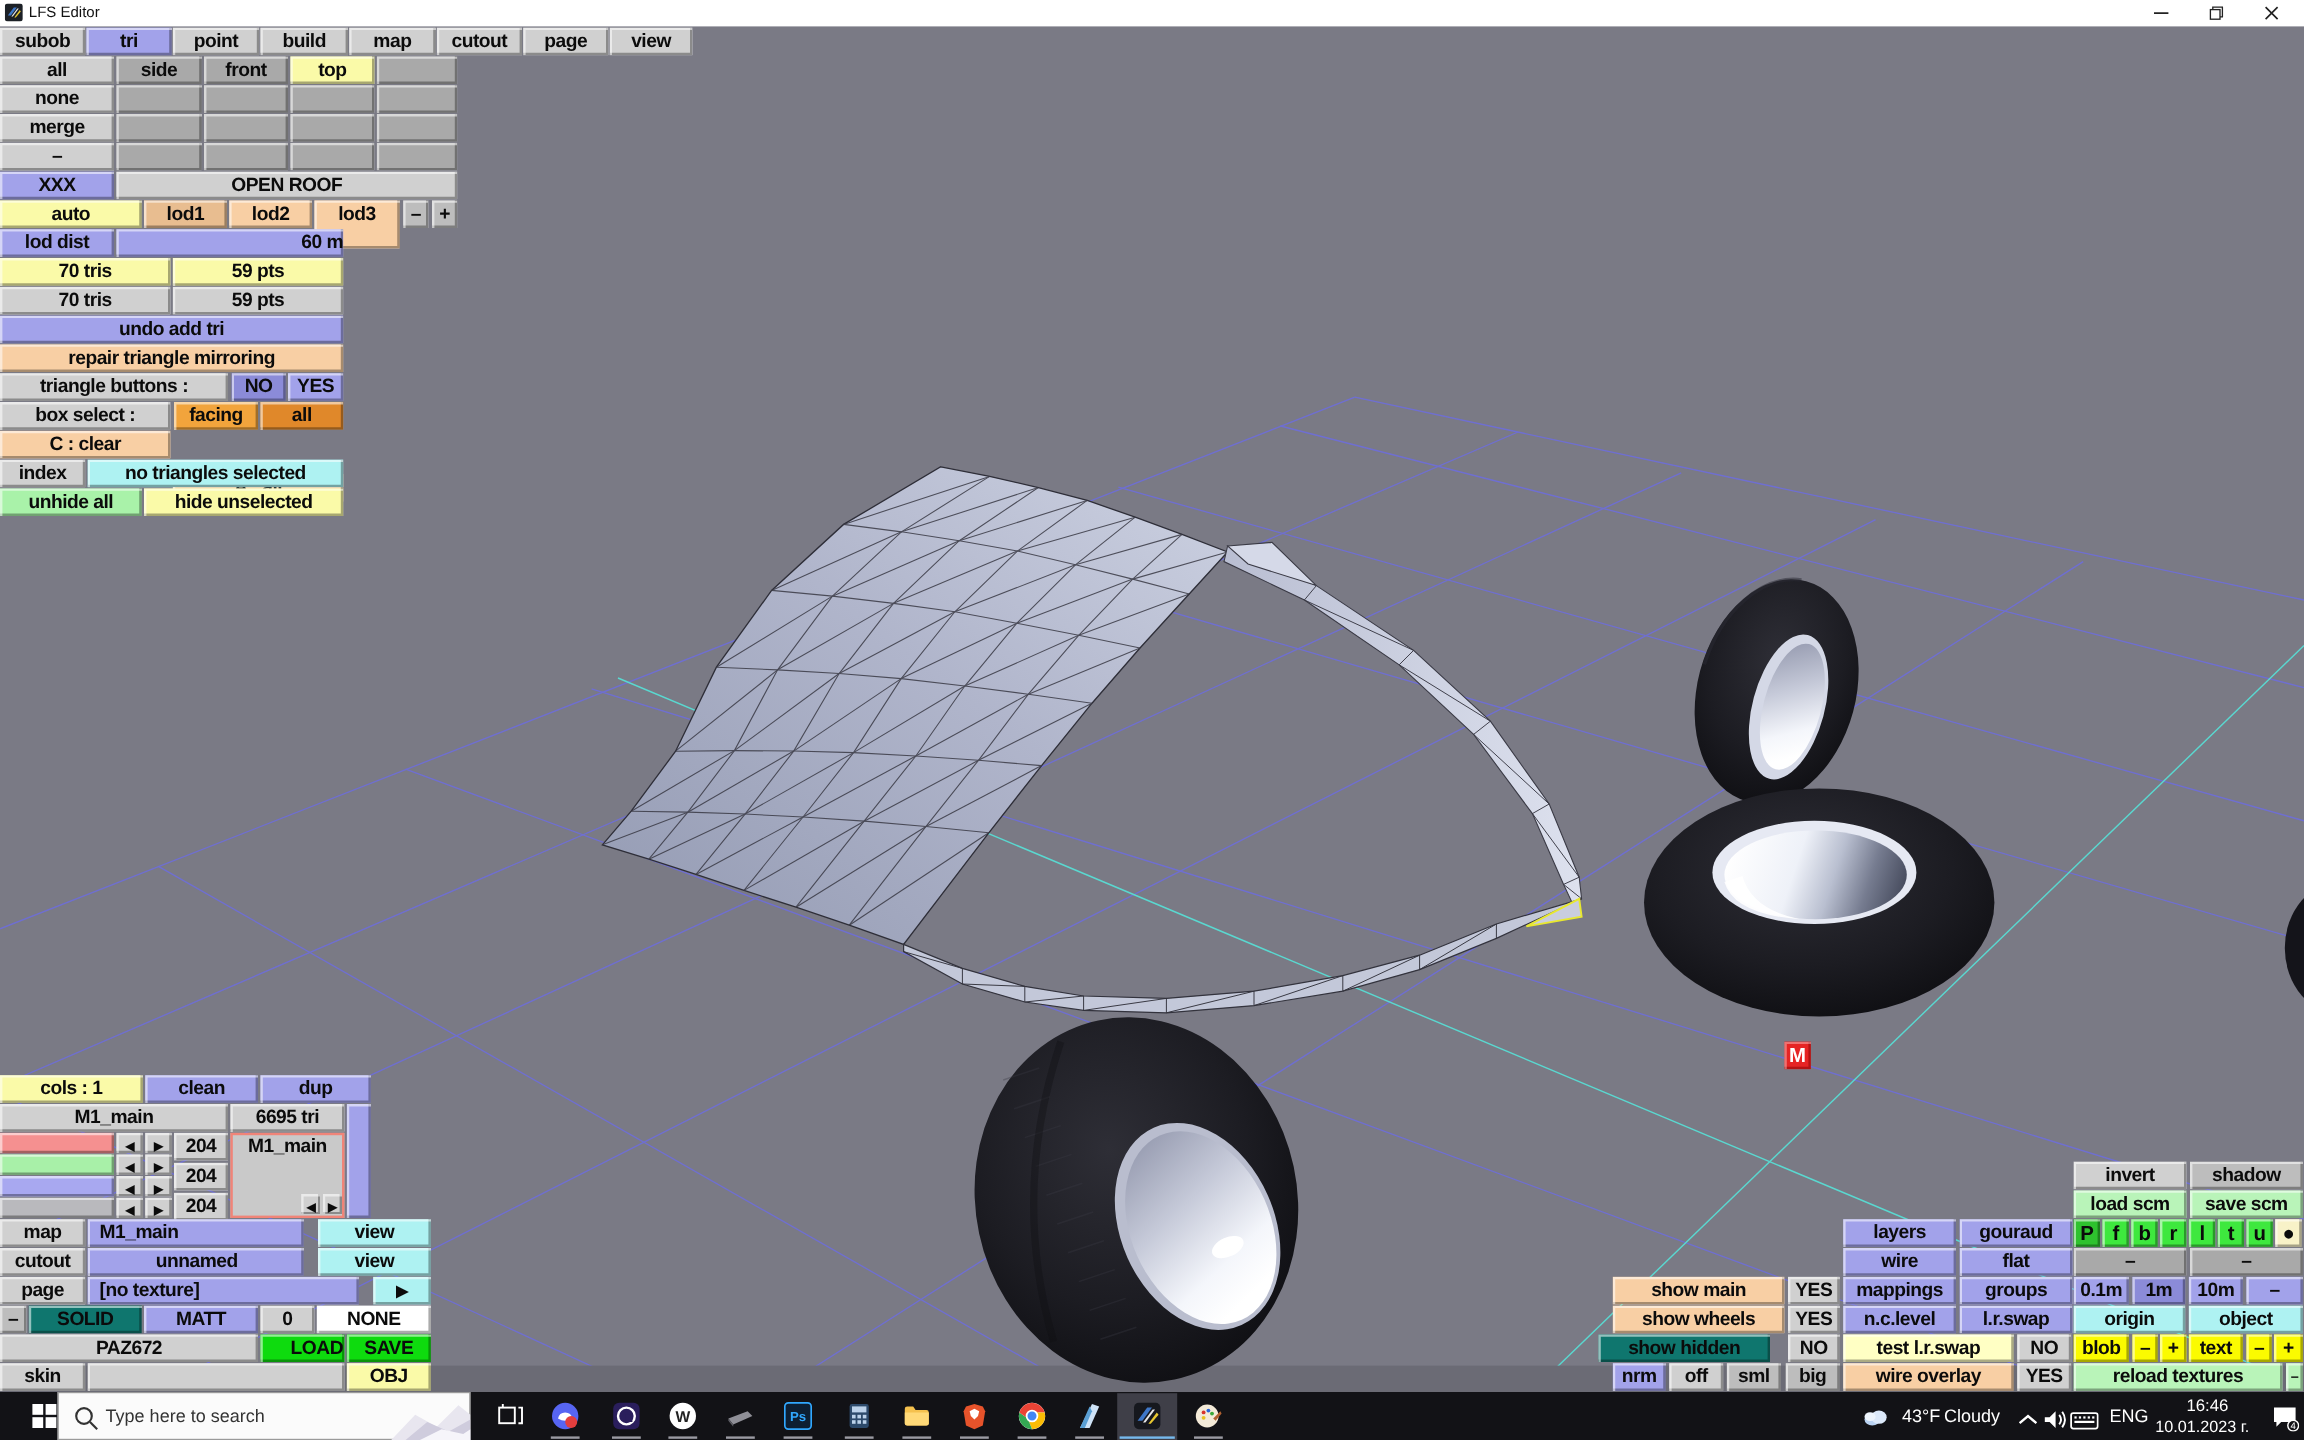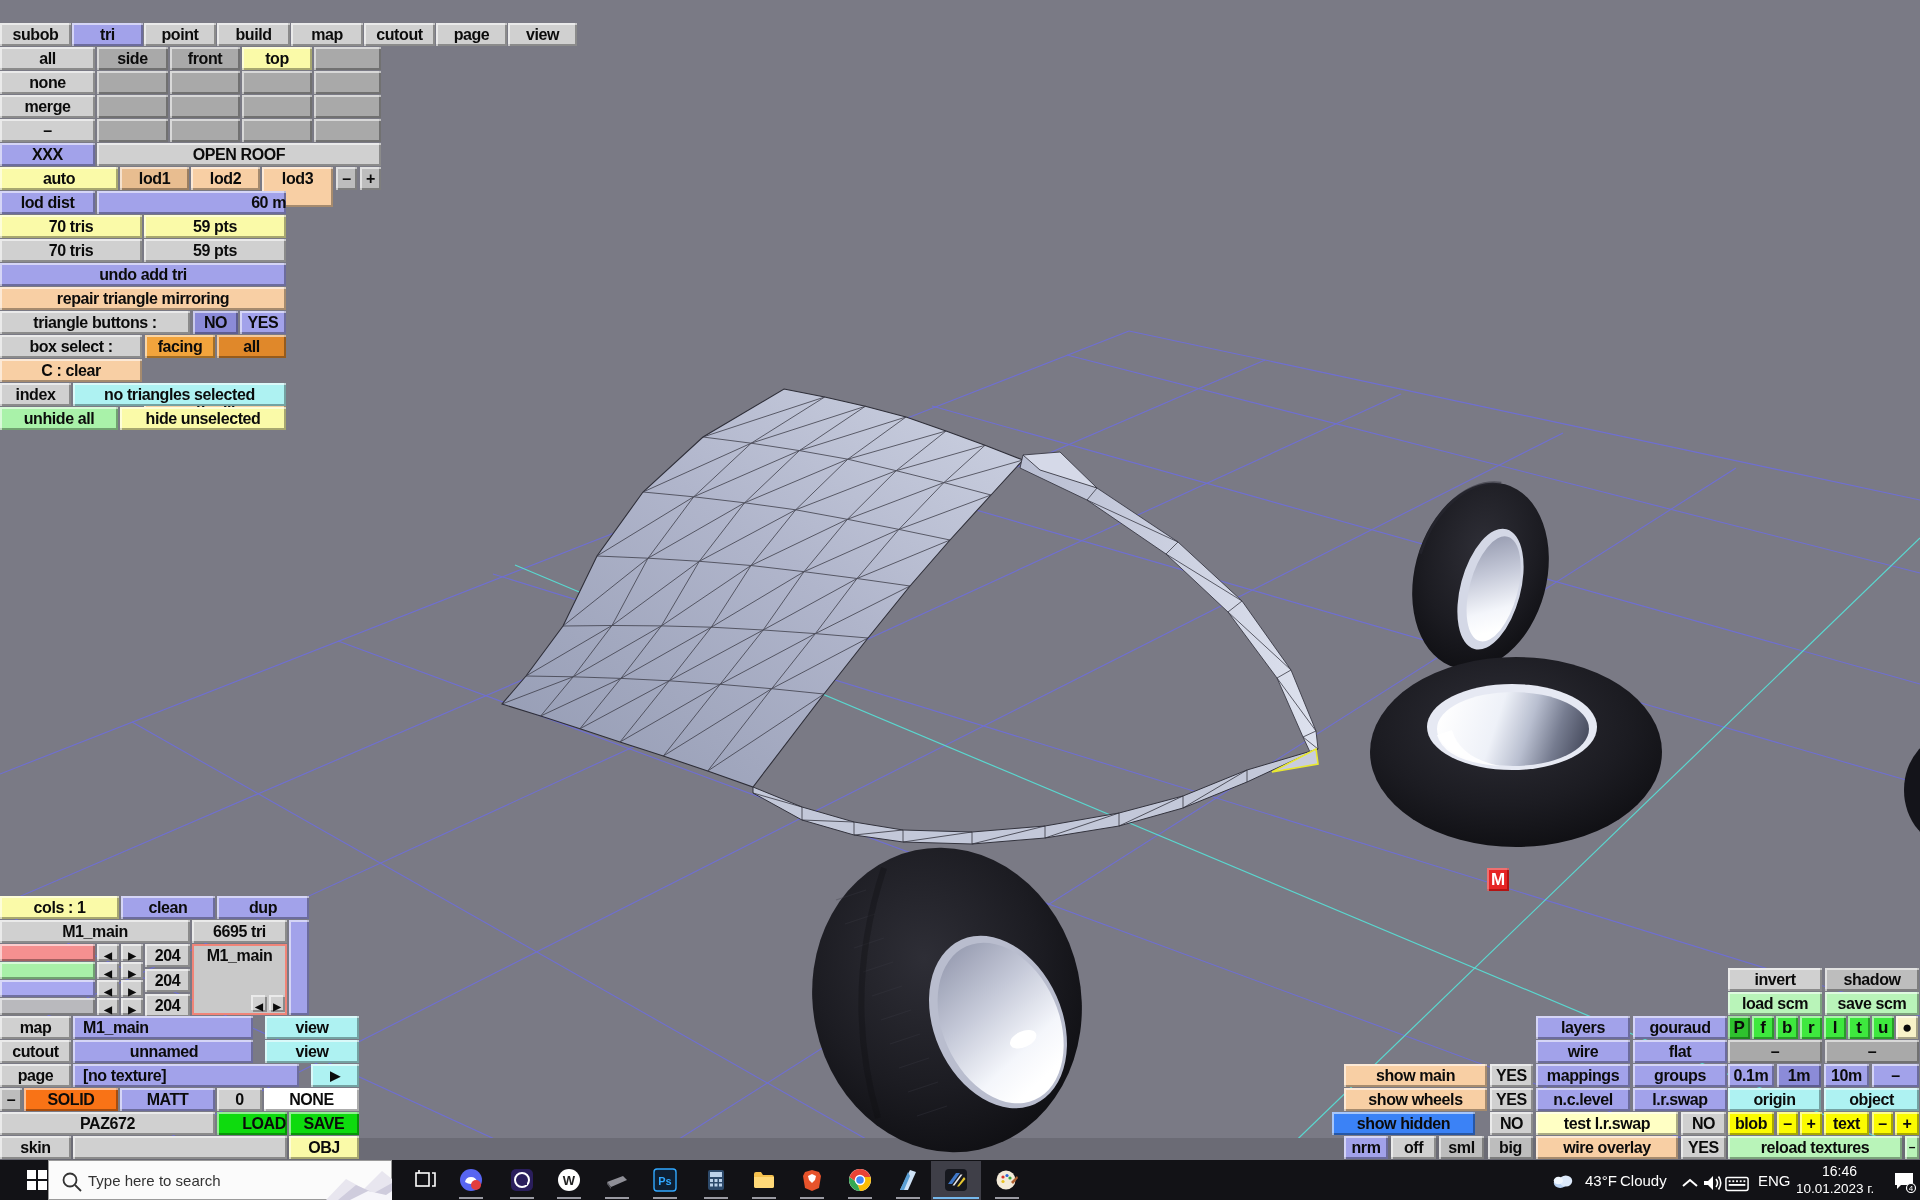--- a/index.html
+++ b/index.html
@@ -179,20 +179,35 @@
 </g>
 <path d="M 884,868 Q 842,995 878,1118" stroke="#0e0e12" stroke-width="6" fill="none" opacity="0.35"></path>
 <g transform="rotate(-24 998 1022)">
 <ellipse cx="998" cy="1022" rx="64" ry="90" fill="#b9bdce"></ellipse>
 <ellipse cx="1000" cy="1024" rx="58" ry="84" fill="url(#rimv)"></ellipse>
 <ellipse cx="1014" cy="1048" rx="14" ry="8" fill="#ffffff"></ellipse>
 </g>
 <ellipse cx="1952" cy="790" rx="48" ry="56" fill="#14141a"></ellipse>
  </svg>
  <div id="mbadge" style="position:absolute;left:1487px;top:868px;width:22px;height:23px;background:#e62424;box-shadow:inset 2px 2px 0 rgba(255,255,255,.35), inset -2px -2px 0 rgba(120,0,0,.45);color:#fff;font-weight:bold;font-size:17px;line-height:23px;text-align:center;">M</div>
+ <div id="title">
+   <svg width="15" height="15" style="left:4px;top:3px" viewBox="0 0 18 18">
+     <rect x="0" y="0" width="18" height="18" rx="3" fill="#1c2026"></rect>
+     <path d="M3 12 L9 4 L12 4 L6 12 Z" fill="#3e77c8"></path>
+     <path d="M6.5 13 L12.5 5 L14 5 L8 13 Z" fill="#e8e8e8"></path>
+     <path d="M9.5 14 L15 6.5 L16 8 L11 14 Z" fill="#e8c830"></path>
+   </svg>
+   <div class="t">LFS Editor</div>
+   <svg width="140" height="22" style="left:1780px;top:0" viewBox="0 0 140 22">
+     <line x1="15" y1="11" x2="27" y2="11" stroke="#222" stroke-width="1.4"></line>
+     <path d="M64 8 L64 6 L72 6 L72 14 L70 14" fill="none" stroke="#222" stroke-width="1.1"></path>
+     <rect x="62" y="8" width="8" height="8" fill="#fff" stroke="#222" stroke-width="1.1"></rect>
+     <path d="M108 6 L118 16 M118 6 L108 16" stroke="#222" stroke-width="1.4"></path>
+   </svg>
+ </div>
  <div class="b" style="left:0px;top:23px;width:71px;height:23px;background:#d0d0d0;">subob</div>
 <div class="b" style="left:72px;top:23px;width:71px;height:23px;background:#a2a2ea;">tri</div>
 <div class="b" style="left:144px;top:23px;width:72px;height:23px;background:#d0d0d0;">point</div>
 <div class="b" style="left:217px;top:23px;width:73px;height:23px;background:#d0d0d0;">build</div>
 <div class="b" style="left:291px;top:23px;width:72px;height:23px;background:#d0d0d0;">map</div>
 <div class="b" style="left:364px;top:23px;width:71px;height:23px;background:#d0d0d0;">cutout</div>
 <div class="b" style="left:436px;top:23px;width:71px;height:23px;background:#d0d0d0;">page</div>
 <div class="b" style="left:508px;top:23px;width:69px;height:23px;background:#d0d0d0;">view</div>
 <div class="b" style="left:0px;top:47px;width:95px;height:23px;background:#d0d0d0;">all</div>
 <div class="b" style="left:97px;top:47px;width:71px;height:23px;background:#a9a9a9;">side</div>
@@ -269,21 +284,21 @@
 <div class="b" style="left:0px;top:1016px;width:71px;height:23px;background:#d0d0d0;">map</div>
 <div class="b" style="left:73px;top:1016px;width:190px;height:23px;background:#a2a2ea;text-align:left;padding-left:10px;width:180px;">M1_main</div>
 <div class="b" style="left:265px;top:1016px;width:94px;height:23px;background:#aef2f2;">view</div>
 <div class="b" style="left:0px;top:1040px;width:71px;height:23px;background:#d0d0d0;">cutout</div>
 <div class="b" style="left:73px;top:1040px;width:190px;height:23px;background:#a2a2ea;text-align:center;padding-left:2px;width:180px;">unnamed</div>
 <div class="b" style="left:265px;top:1040px;width:94px;height:23px;background:#aef2f2;">view</div>
 <div class="b" style="left:0px;top:1064px;width:71px;height:23px;background:#d0d0d0;">page</div>
 <div class="b" style="left:73px;top:1064px;width:236px;height:23px;background:#a2a2ea;text-align:left;padding-left:10px;width:226px;">[no texture]</div>
 <div class="b" style="left:311px;top:1064px;width:48px;height:23px;background:#aef2f2;font-size:13px;">▶</div>
 <div class="b" style="left:0px;top:1088px;width:22px;height:23px;background:#bdbdbd;">–</div>
-<div class="b" style="left:24px;top:1088px;width:94px;height:23px;background:#f97316;">SOLID</div>
+<div class="b" style="left:24px;top:1088px;width:94px;height:23px;background:#0f766e;">SOLID</div>
 <div class="b" style="left:120px;top:1088px;width:95px;height:23px;background:#a2a2ea;">MATT</div>
 <div class="b" style="left:217px;top:1088px;width:45px;height:23px;background:#d0d0d0;">0</div>
 <div class="b" style="left:264px;top:1088px;width:95px;height:23px;background:#ffffff;">NONE</div>
 <div class="b" style="left:0px;top:1112px;width:215px;height:23px;background:#d0d0d0;">PAZ672</div>
 <div class="b" style="left:217px;top:1112px;width:70px;height:23px;background:#0edb0e;padding-left:24px;">LOAD</div>
 <div class="b" style="left:289px;top:1112px;width:70px;height:23px;background:#0edb0e;">SAVE</div>
 <div class="b" style="left:0px;top:1136px;width:71px;height:23px;background:#d0d0d0;">skin</div>
 <div class="b" style="left:73px;top:1136px;width:214px;height:23px;background:#d0d0d0;"></div>
 <div class="b" style="left:289px;top:1136px;width:70px;height:23px;background:#fafaa8;">OBJ</div>
 <div class="b" style="left:1728px;top:968px;width:94px;height:23px;background:#d0d0d0;">invert</div>
@@ -311,21 +326,21 @@
 <div class="b" style="left:1728px;top:1064px;width:46px;height:23px;background:#a2a2ea;">0.1m</div>
 <div class="b" style="left:1777px;top:1064px;width:44px;height:23px;background:#8b8bd8;">1m</div>
 <div class="b" style="left:1824px;top:1064px;width:45px;height:23px;background:#a2a2ea;">10m</div>
 <div class="b" style="left:1872px;top:1064px;width:47px;height:23px;background:#a2a2ea;">–</div>
 <div class="b" style="left:1344px;top:1088px;width:143px;height:23px;background:#f8cfa4;">show wheels</div>
 <div class="b" style="left:1490px;top:1088px;width:43px;height:23px;background:#d0d0d0;">YES</div>
 <div class="b" style="left:1536px;top:1088px;width:94px;height:23px;background:#a2a2ea;">n.c.level</div>
 <div class="b" style="left:1633px;top:1088px;width:94px;height:23px;background:#a2a2ea;">l.r.swap</div>
 <div class="b" style="left:1728px;top:1088px;width:93px;height:23px;background:#aef2f2;">origin</div>
 <div class="b" style="left:1824px;top:1088px;width:95px;height:23px;background:#aef2f2;">object</div>
-<div class="b" style="left:1332px;top:1112px;width:143px;height:23px;background:#3b82f6;">show hidden</div>
+<div class="b" style="left:1332px;top:1112px;width:143px;height:23px;background:#0f766e;">show hidden</div>
 <div class="b" style="left:1490px;top:1112px;width:43px;height:23px;background:#d0d0d0;">NO</div>
 <div class="b" style="left:1536px;top:1112px;width:142px;height:23px;background:#ffffc4;">test l.r.swap</div>
 <div class="b" style="left:1681px;top:1112px;width:45px;height:23px;background:#d0d0d0;">NO</div>
 <div class="b" style="left:1728px;top:1112px;width:46px;height:23px;background:#fbfb00;">blob</div>
 <div class="b" style="left:1777px;top:1112px;width:21px;height:23px;background:#fbfb00;">–</div>
 <div class="b" style="left:1800px;top:1112px;width:22px;height:23px;background:#fbfb00;">+</div>
 <div class="b" style="left:1824px;top:1112px;width:45px;height:23px;background:#fbfb00;">text</div>
 <div class="b" style="left:1872px;top:1112px;width:21px;height:23px;background:#fbfb00;">–</div>
 <div class="b" style="left:1895px;top:1112px;width:24px;height:23px;background:#fbfb00;">+</div>
 <div class="b" style="left:1344px;top:1136px;width:44px;height:23px;background:#a2a2ea;">nrm</div>

